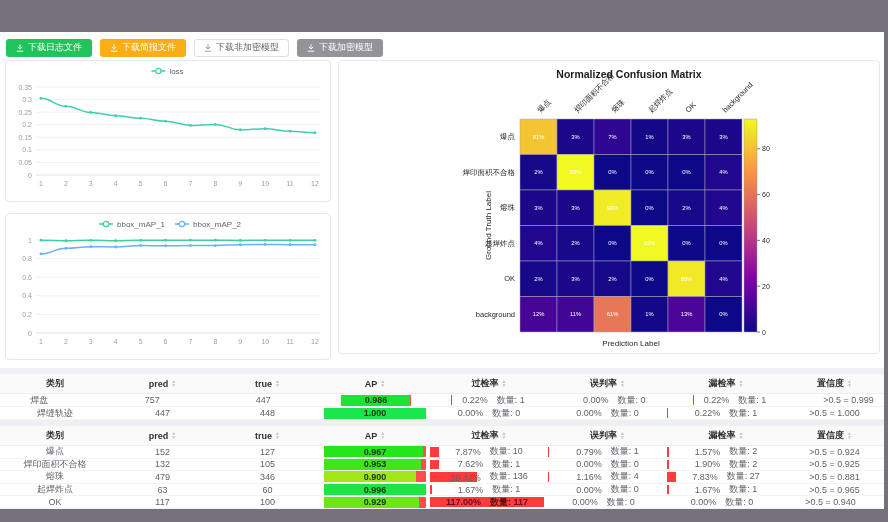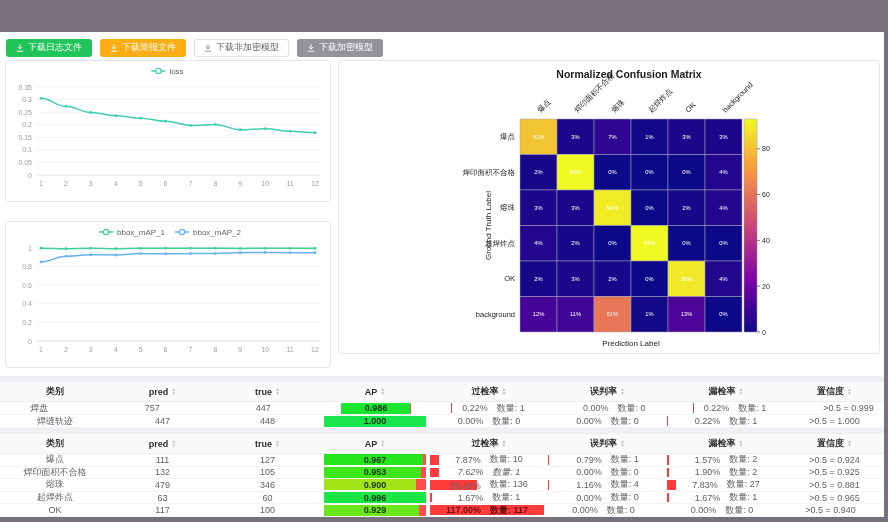--- a/index.html
+++ b/index.html
@@ -15,21 +15,21 @@
     border-radius:3px;border:1px solid transparent;font-size:9px;cursor:pointer;
     font-family:inherit;white-space:nowrap}
   .dl-btn.green{background:#21c45a;color:#fff}
   .dl-btn.orange{background:#fbad15;color:#fff}
   .dl-btn.plain{background:#fff;border-color:#dcdfe6;color:#606266}
   .dl-btn.plain .dlico{color:#909399}
   .dl-btn.gray{background:#939399;color:#fff}
   .dlico{width:8px;height:8px;color:currentColor}
   
   .charts-row{display:flex;padding:2px 4px 0 5px;gap:7px}
-  .left-col{width:326px;display:flex;flex-direction:column;gap:19px;flex:none}
+  .left-col{width:326px;display:flex;flex-direction:column;gap:11px;flex:none}
   .card{background:#fff;border:1px solid #e4e7ed;border-radius:4px;box-sizing:border-box;overflow:hidden}
   #lossCard{height:142px}
   #mapCard{height:147px}
   #cmCard{flex:1;height:294px}
   svg{display:block}
   
   .tables{margin-top:8px;background:#eef0f3;padding-top:6px}
   .tbl{background:#fff}
   .tbl + .tbl{margin-top:6px}
   .thead{display:flex;background:#fafafa;border-bottom:1px solid #ebeef5;height:19px;align-items:center}
@@ -466,21 +466,21 @@
           <div class="th" style="width: 99px;">
             <span>置信度</span>
             <span class="caret">
               <span>▲</span>
               <span>▼</span>
             </span>
           </div>
         </div>
         <div class="trow" style="height: 12.6px;">
           <div class="td" style="width: 110px;">爆点</div>
-          <div class="td" style="width: 105px;">111</div>
+          <div class="td" style="width: 105px;">152</div>
           <div class="td" style="width: 105px;">127</div>
           <div class="td" style="width: 110px;">
             <div class="ap-track">
               <div class="ap-bar" style="width: 96.7%; background: rgb(36, 230, 26);"></div>
               <div class="ap-label">0.967</div>
             </div>
           </div>
           <div class="td metric" style="width: 118px;">
             <div class="metric-bar" style="width: 7.87%;"></div>
             <span>7.87%</span>
@@ -501,21 +501,21 @@
         <div class="trow" style="height: 12.6px;">
           <div class="td" style="width: 110px;">焊印面积不合格</div>
           <div class="td" style="width: 105px;">132</div>
           <div class="td" style="width: 105px;">105</div>
           <div class="td" style="width: 110px;">
             <div class="ap-track">
               <div class="ap-bar" style="width: 95.3%; background: rgb(62, 230, 26);"></div>
               <div class="ap-label">0.953</div>
             </div>
           </div>
-          <div class="td metric" style="width: 118px; font-style: italic;">
+          <div class="td metric" style="width: 118px;">
             <div class="metric-bar" style="width: 7.62%;"></div>
             <span>7.62%</span>
             <span>数量: 1</span>
           </div>
           <div class="td metric" style="width: 119px;">
             <span>0.00%</span>
             <span>数量: 0</span>
           </div>
           <div class="td metric" style="width: 118px;">
             <div class="metric-bar" style="width: 1.9%;"></div>

